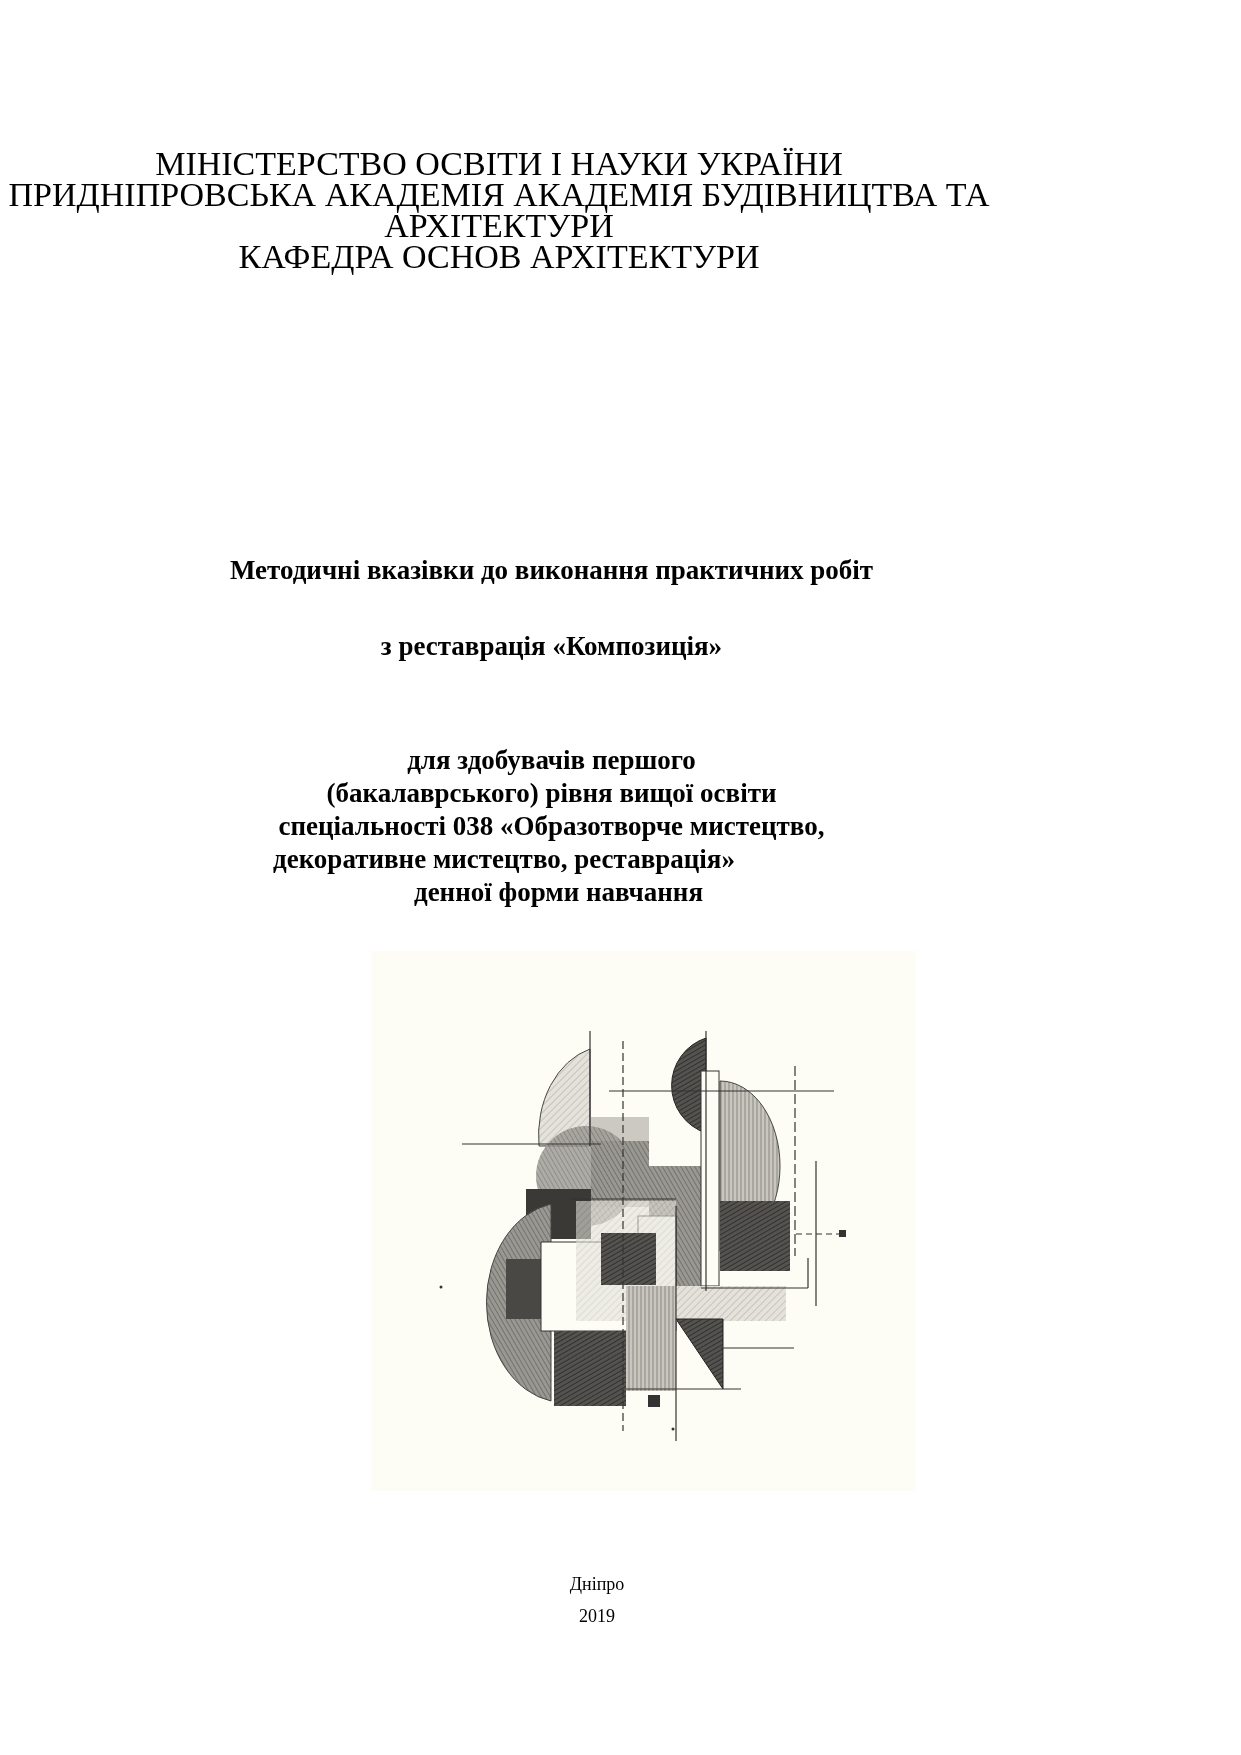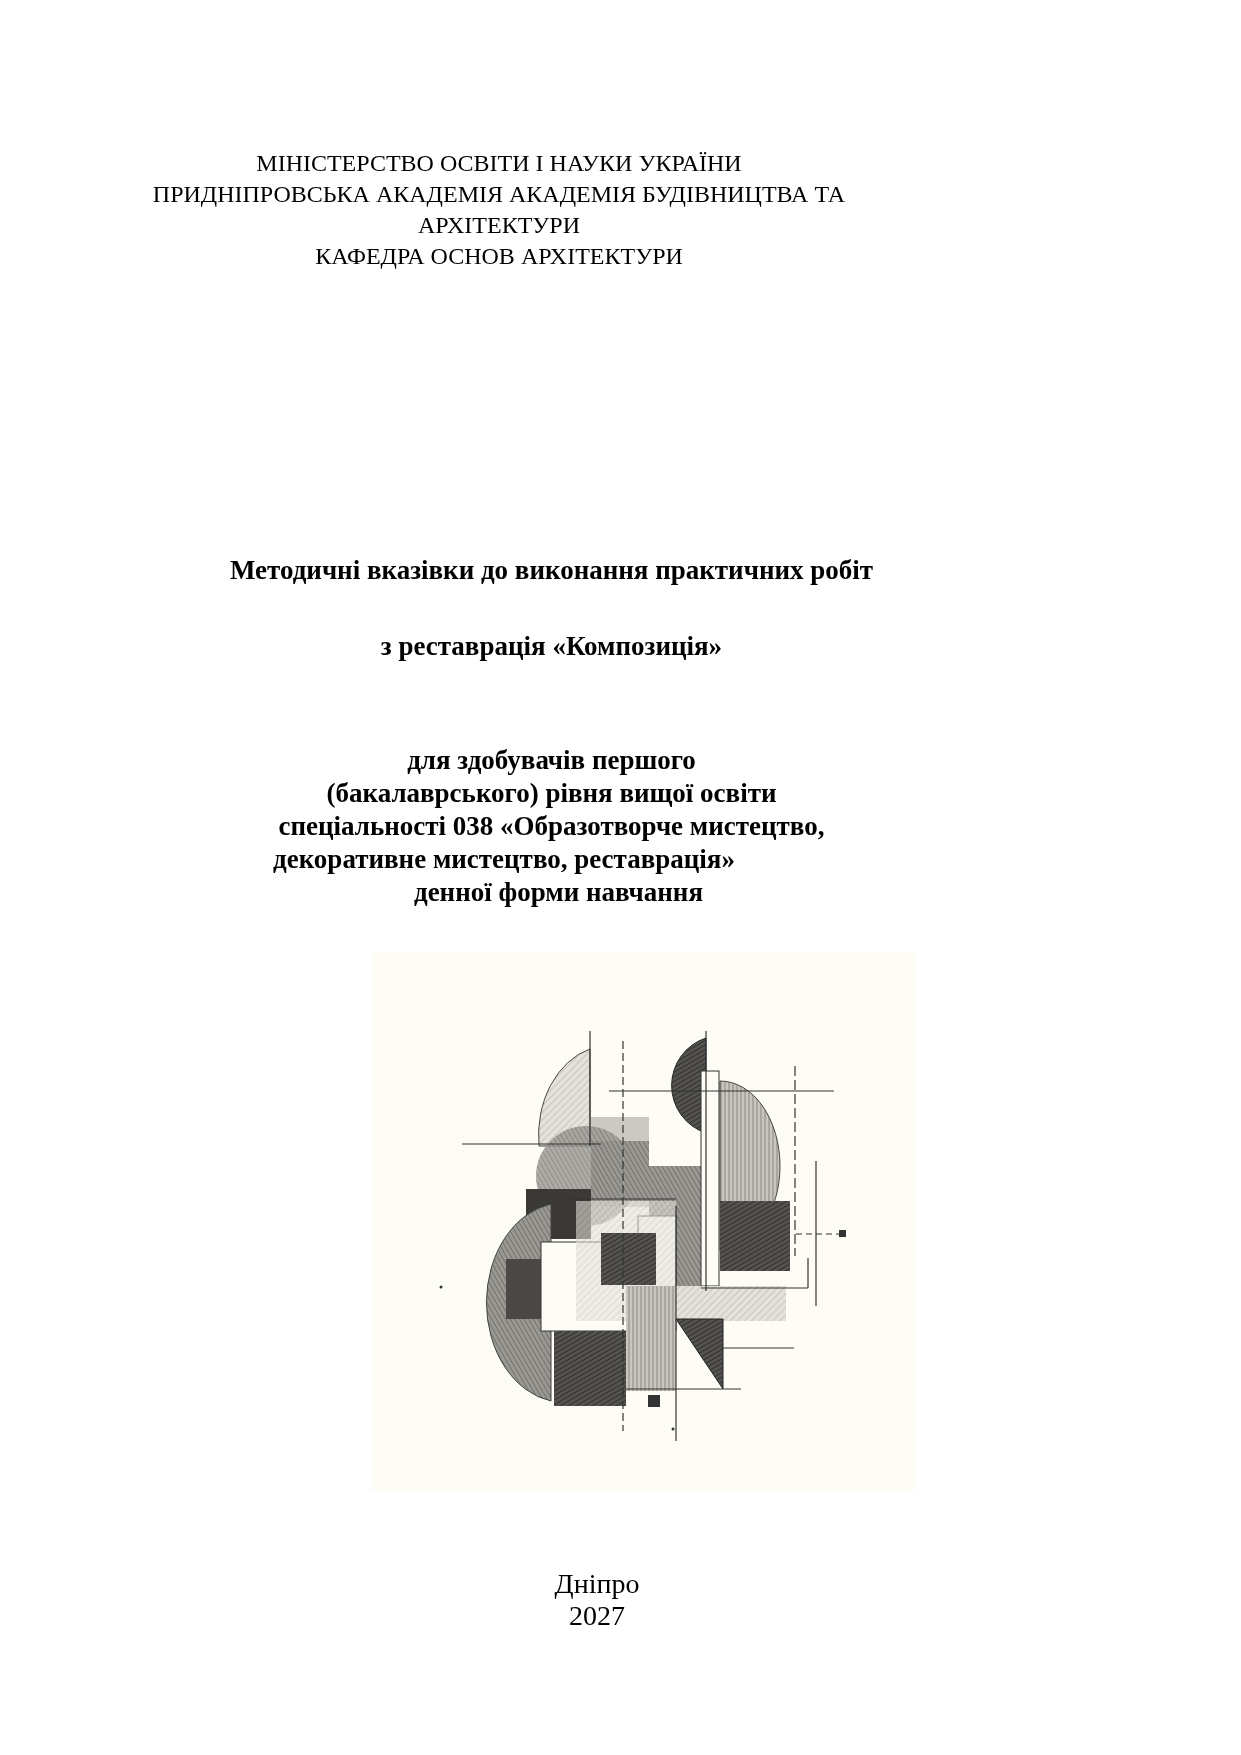--- a/index.html
+++ b/index.html
@@ -1,28 +1,28 @@
 <!DOCTYPE html>
 <html><head>
 <meta charset="utf-8">
 <style>
   html, body { margin: 0; padding: 0; background: #ffffff; }
   body { width: 1241px; height: 1755px; position: relative; overflow: hidden; font-family: "Liberation Serif", serif; color: #000; }
-  .header { position: absolute; top: 148px; left: 0; width: 998px; text-align: center; font-size: 24px; line-height: 31px; }
+  .header { position: absolute; top: 148px; left: 0; width: 998px; text-align: center; font-size: 34px; line-height: 31px; }
   .header div { white-space: nowrap; }
   .title-block { position: absolute; left: 0; width: 1103px; text-align: center; font-weight: bold; font-size: 27px; line-height: 33px; }
   .t1 { top: 554px; }
   .t2 { top: 630px; }
   .t3 { top: 706px; margin-top: 38px; }
   .t3 div { white-space: nowrap; }
   .t3 .l4 { padding-right: 95px; }
   .t3 .l5 { padding-left: 14px; }
   .illustration { position: absolute; left: 371px; top: 951px; width: 545px; height: 540px; background: #fefdf5; }
   .illustration svg { width: 100%; height: 100%; display: block; }
-  .footer { position: absolute; top: 1568px; left: 0; width: 1194px; text-align: center; font-size: 28px; line-height: 32px; }
+  .footer { position: absolute; top: 1568px; left: 0; width: 1194px; text-align: center; font-size: 18px; line-height: 32px; }
 </style>
 </head>
 <body>
 
 <div class="header">
   <div>МІНІСТЕРСТВО ОСВІТИ І НАУКИ УКРАЇНИ</div>
   <div>ПРИДНІПРОВСЬКА АКАДЕМІЯ АКАДЕМІЯ БУДІВНИЦТВА ТА</div>
   <div>АРХІТЕКТУРИ</div>
   <div>КАФЕДРА ОСНОВ АРХІТЕКТУРИ</div>
 </div>
@@ -104,14 +104,14 @@
       <line x1="330" y1="337" x2="437" y2="337"></line>
       <line x1="437" y1="307" x2="437" y2="337"></line>
     </g>
     <circle cx="70" cy="336" r="1.5" fill="#333"></circle>
     <circle cx="302" cy="478" r="1.5" fill="#333"></circle>
   </svg>
 </div>
 
 <div class="footer">
   <div>Дніпро</div>
-  <div>2027</div>
+  <div>2019</div>
 </div>
 
 </body></html>

